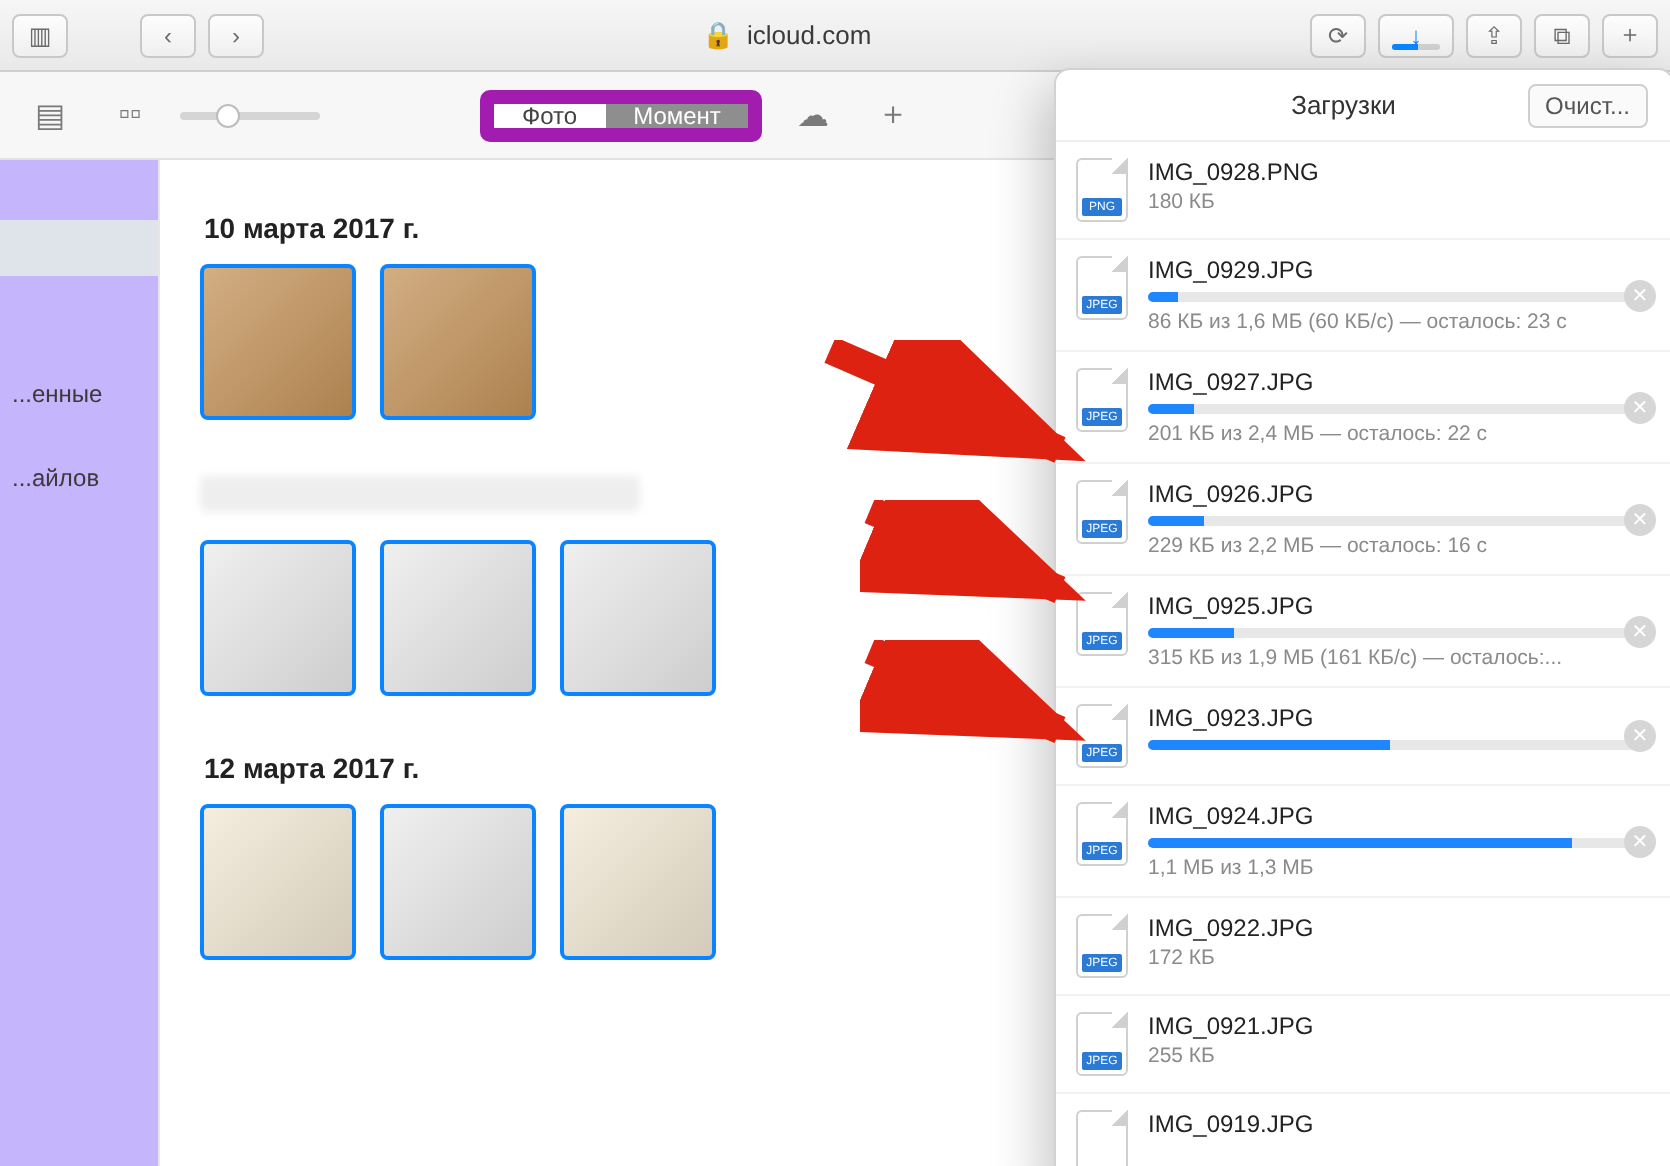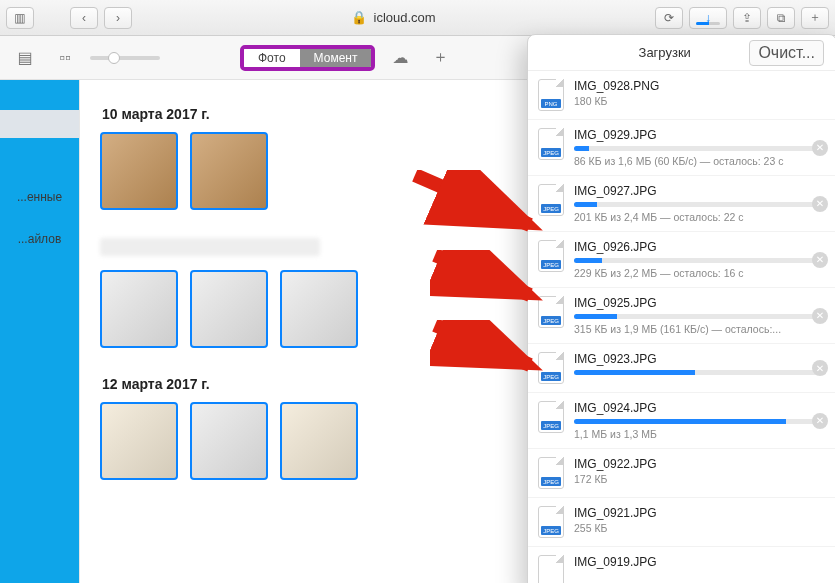--- a/index.html
+++ b/index.html
@@ -10,49 +10,49 @@
   .bb-btn { width: 28px; height: 22px; border: 1px solid #c8c8c8; background: linear-gradient(#fdfdfd,#efefef); border-radius: 4px; display:flex; align-items:center; justify-content:center; color:#6b6b6b; font-size:12px; }
   .bb-address { flex:1; display:flex; align-items:center; justify-content:center; gap:6px; color:#3a3a3a; font-size:13px; }
   .lock { color:#29a63f; }
   .dl-indicator { width:38px; height:22px; border:1px solid #c8c8c8; border-radius:4px; background:linear-gradient(#fdfdfd,#efefef); display:flex; align-items:center; justify-content:center; position:relative; }
   .dl-indicator .arrow { color:#0a84ff; font-size:12px; }
   .dl-indicator .bar { position:absolute; bottom:3px; left:6px; right:6px; height:3px; background:#d0d0d0; border-radius:2px; overflow:hidden;}
   .dl-indicator .bar i{ display:block; height:100%; background:#0a84ff; width:55%; }
 
   
   .app-bar { height: 44px; background:#f7f7f7; border-bottom:1px solid #e2e2e2; display:flex; align-items:center; padding:0 10px; gap:10px; }
-  .seg { display:flex; border:4px solid #a21caf; border-radius:5px; overflow:hidden; height:26px; }
+  .seg { display:flex; border:7px solid #a21caf; border-radius:5px; overflow:hidden; height:26px; }
   .seg button { border:0; background:#fff; padding:0 14px; font-size:12px; color:#444; display:flex; align-items:center; }
   .seg button.active { background:#8e8e8e; color:#fff; }
   .tool-icon { width:30px; height:26px; display:flex; align-items:center; justify-content:center; color:#7a7a7a; }
   .slider { width:70px; height:4px; background:#d5d5d5; border-radius:2px; position:relative; }
   .slider .thumb{ position:absolute; left:18px; top:-4px; width:12px; height:12px; background:#fff; border:1px solid #bdbdbd; border-radius:50%; }
 
   
   .main { display:flex; height:calc(583px - 36px - 44px); }
-  .sidebar { width:80px; border-right:1px solid #e6e6e6; background:#0ea5e9; padding-top:30px;text-align:center; }
+  .sidebar { width:80px; border-right:1px solid #e6e6e6; background:#c4b5fd; padding-top:30px; }
   .sidebar .sect { height:28px; background:#dfe4ea; margin-bottom:48px; }
   .sidebar .lbl { font-size:12px; color:#3a3a3a; padding:4px 6px; }
   .content { flex:1; position:relative; overflow:hidden; padding:20px 0 0 20px; }
 
   .group-title { font-size:14px; font-weight:700; color:#222; margin:6px 0 10px 2px; }
   .thumbs { display:flex; gap:12px; margin-bottom:28px; }
   .thumb-ph { width:78px; height:78px; border-radius:4px; border:2px solid #0a84ff; background:#deb887; position:relative; overflow:hidden;}
   .thumb-ph::after{ content:""; position:absolute; inset:0; background:linear-gradient(135deg, rgba(255,255,255,.25), rgba(0,0,0,.12)); }
   .thumb-ph.light{ background:#eaeaea; }
   .thumb-ph.cream{ background:#f1e7d3; }
   .thumb-ph.wood{ background:#c4935a; }
 
   .blur-line { width:220px; height:18px; background:#eee; border-radius:3px; filter:blur(2px); margin-bottom:14px; }
 
   
   .dl-panel { position:absolute; top:34px; right:-2px; width:310px; height:560px; background:#fff; border:1px solid #d2d2d2; border-radius:8px; box-shadow:-6px 10px 26px rgba(0,0,0,.22); overflow:hidden; }
   .dl-head { height:36px; display:flex; align-items:center; justify-content:space-between; padding:0 12px; border-bottom:1px solid #eee; }
   .dl-title { font-size:13px; color:#333; flex:1; text-align:center; }
-  .dl-clear { font-size:16px; color:#555; border:1px solid #cfcfcf; border-radius:4px; padding:3px 8px; background:#fafafa; }
+  .dl-clear { font-size:12px; color:#555; border:1px solid #cfcfcf; border-radius:4px; padding:3px 8px; background:#fafafa; }
   .dl-list { overflow:auto; height:calc(100% - 42px); }
   .dl-item { display:flex; gap:10px; padding:8px 10px; border-bottom:1px solid #f2f2f2; align-items:flex-start; position:relative;}
   .file-icon { width:26px; height:32px; background:#fff; border:1px solid #d0d0d0; border-radius:3px; position:relative; }
   .file-icon::before{ content:""; position:absolute; right:-1px; top:-1px; width:8px; height:8px; background:linear-gradient(135deg,#fff 49%,#d0d0d0 50%); }
   .file-icon .tag{ position:absolute; bottom:2px; left:2px; right:2px; height:9px; background:#2a7ad6; border-radius:1px; font-size:6px; color:#fff; display:flex; align-items:center; justify-content:center;}
   .dl-body { flex:1; min-width:0; }
   .dl-name { font-size:12px; color:#222; margin-bottom:2px; white-space:nowrap; overflow:hidden; text-overflow:ellipsis;}
   .dl-sub  { font-size:10.5px; color:#8a8a8a; white-space:nowrap; overflow:hidden; text-overflow:ellipsis;}
   .dl-prog { height:5px; background:#e7e7e7; border-radius:3px; margin:4px 0 4px; overflow:hidden;}
   .dl-prog i{ display:block; height:100%; background:#1e86ff; }

